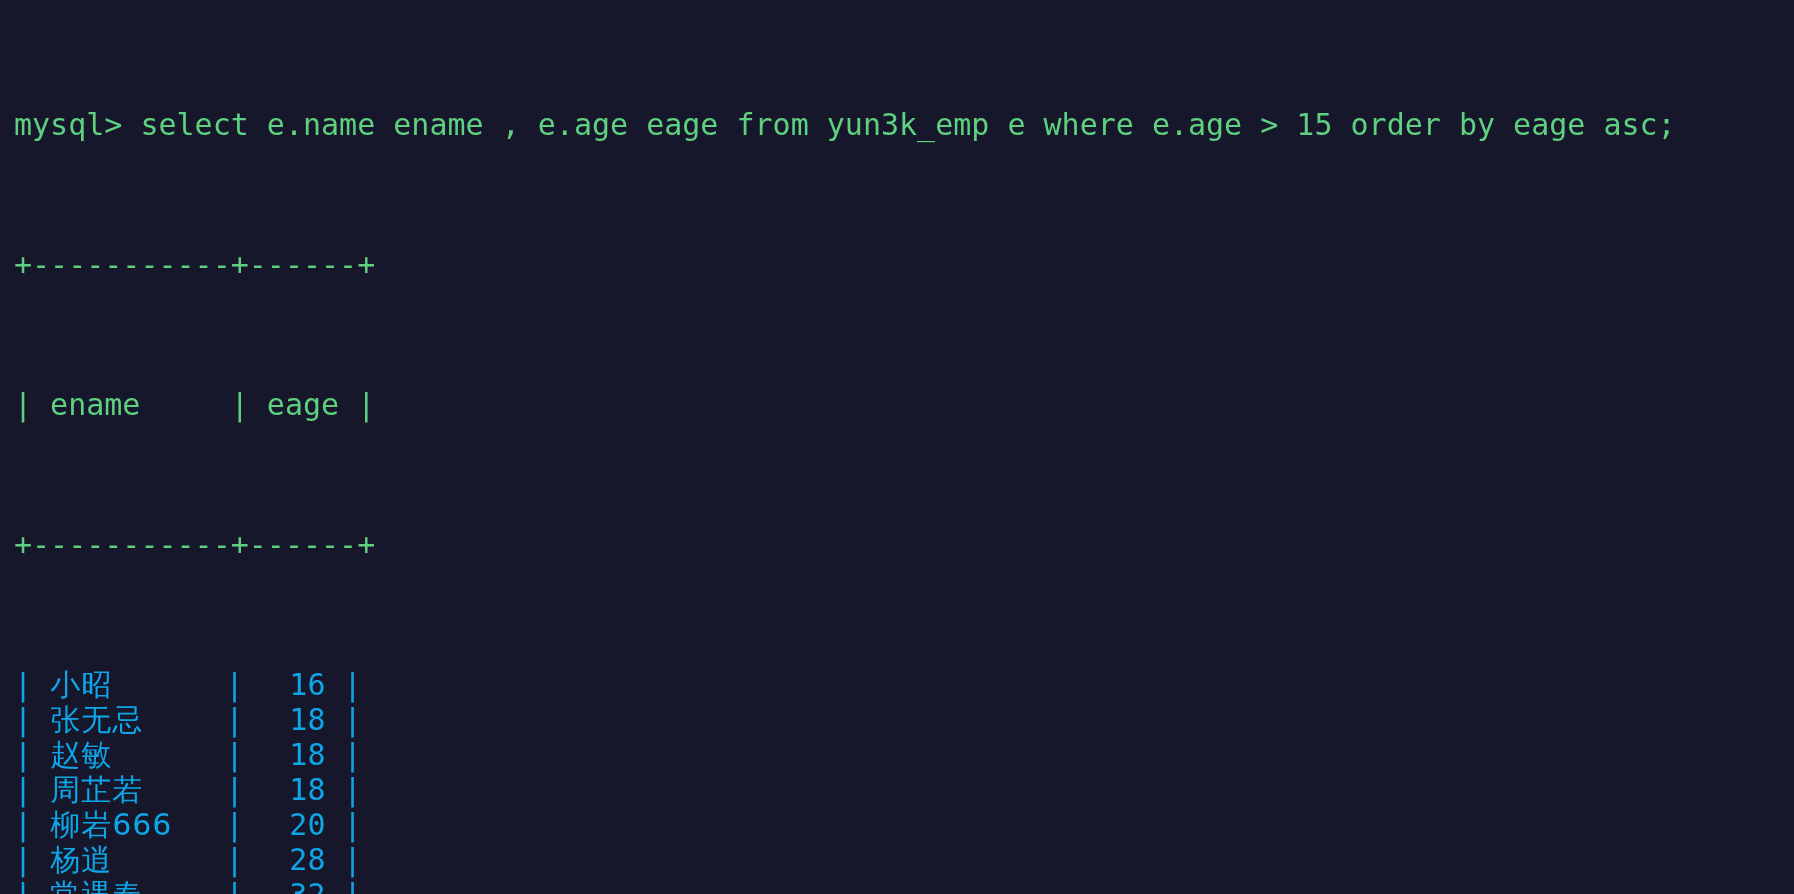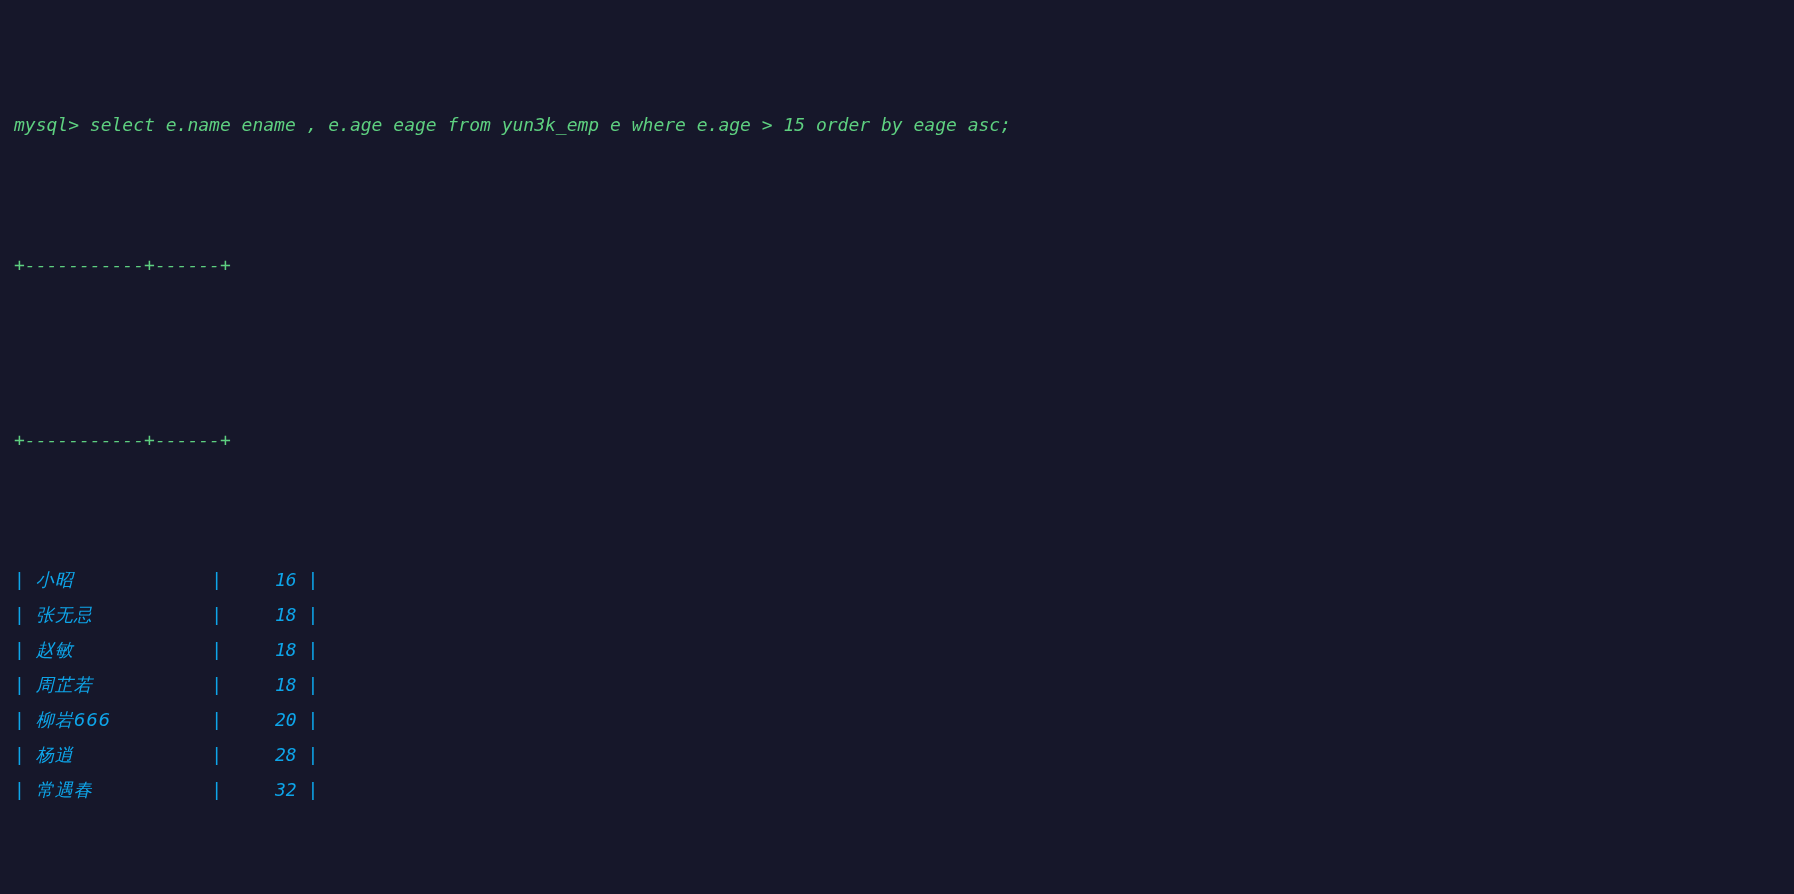--- a/index.html
+++ b/index.html
@@ -13,25 +13,24 @@
     overflow: hidden;
     font-family: "DejaVu Sans Mono", "Liberation Mono", monospace;
   }
   #terminal {
     width: 1794px;
     height: 894px;
     background: #16172a;
     color: #5ed080;
     box-sizing: border-box;
     padding: 2px 0 0 14px;
-    font-size: 18px;
+    font-size: 30px;
     line-height: 35px;
     letter-spacing: 0px;
     white-space: pre;
-    font-style: italic;
     -webkit-font-smoothing: antialiased;
   }
   .line {
     white-space: pre;
     height: 35px;
     color: #5ed080;
   }
   .prompt-line {
     color: #5ed080;
   }
@@ -49,20 +48,21 @@
 </style>
 </head>
 <body>
 
 <div id="terminal">
 
   <div class="line prompt-line">mysql&gt; select e.name ename , e.age eage from yun3k_emp e where e.age &gt; 15 order by eage asc;</div>
 
   <div class="line rule-line">+-----------+------+</div>
 
+  <div class="line">| ename     | eage |</div>
 
   <div class="line rule-line">+-----------+------+</div>
 
   <div id="rows"><div class="line row-line"><span>| </span><span class="cjk" style="display: inline-block; width: 175.45px;">小昭</span><span>| </span><span style="display: inline-block; width: 63.8px; text-align: right;">16</span><span> |</span></div><div class="line row-line"><span>| </span><span class="cjk" style="display: inline-block; width: 175.45px;">张无忌</span><span>| </span><span style="display: inline-block; width: 63.8px; text-align: right;">18</span><span> |</span></div><div class="line row-line"><span>| </span><span class="cjk" style="display: inline-block; width: 175.45px;">赵敏</span><span>| </span><span style="display: inline-block; width: 63.8px; text-align: right;">18</span><span> |</span></div><div class="line row-line"><span>| </span><span class="cjk" style="display: inline-block; width: 175.45px;">周芷若</span><span>| </span><span style="display: inline-block; width: 63.8px; text-align: right;">18</span><span> |</span></div><div class="line row-line"><span>| </span><span class="cjk" style="display: inline-block; width: 175.45px;">柳岩666</span><span>| </span><span style="display: inline-block; width: 63.8px; text-align: right;">20</span><span> |</span></div><div class="line row-line"><span>| </span><span class="cjk" style="display: inline-block; width: 175.45px;">杨逍</span><span>| </span><span style="display: inline-block; width: 63.8px; text-align: right;">28</span><span> |</span></div><div class="line row-line"><span>| </span><span class="cjk" style="display: inline-block; width: 175.45px;">常遇春</span><span>| </span><span style="display: inline-block; width: 63.8px; text-align: right;">32</span><span> |</span></div></div>
 
   
 
   
 
 </div>

